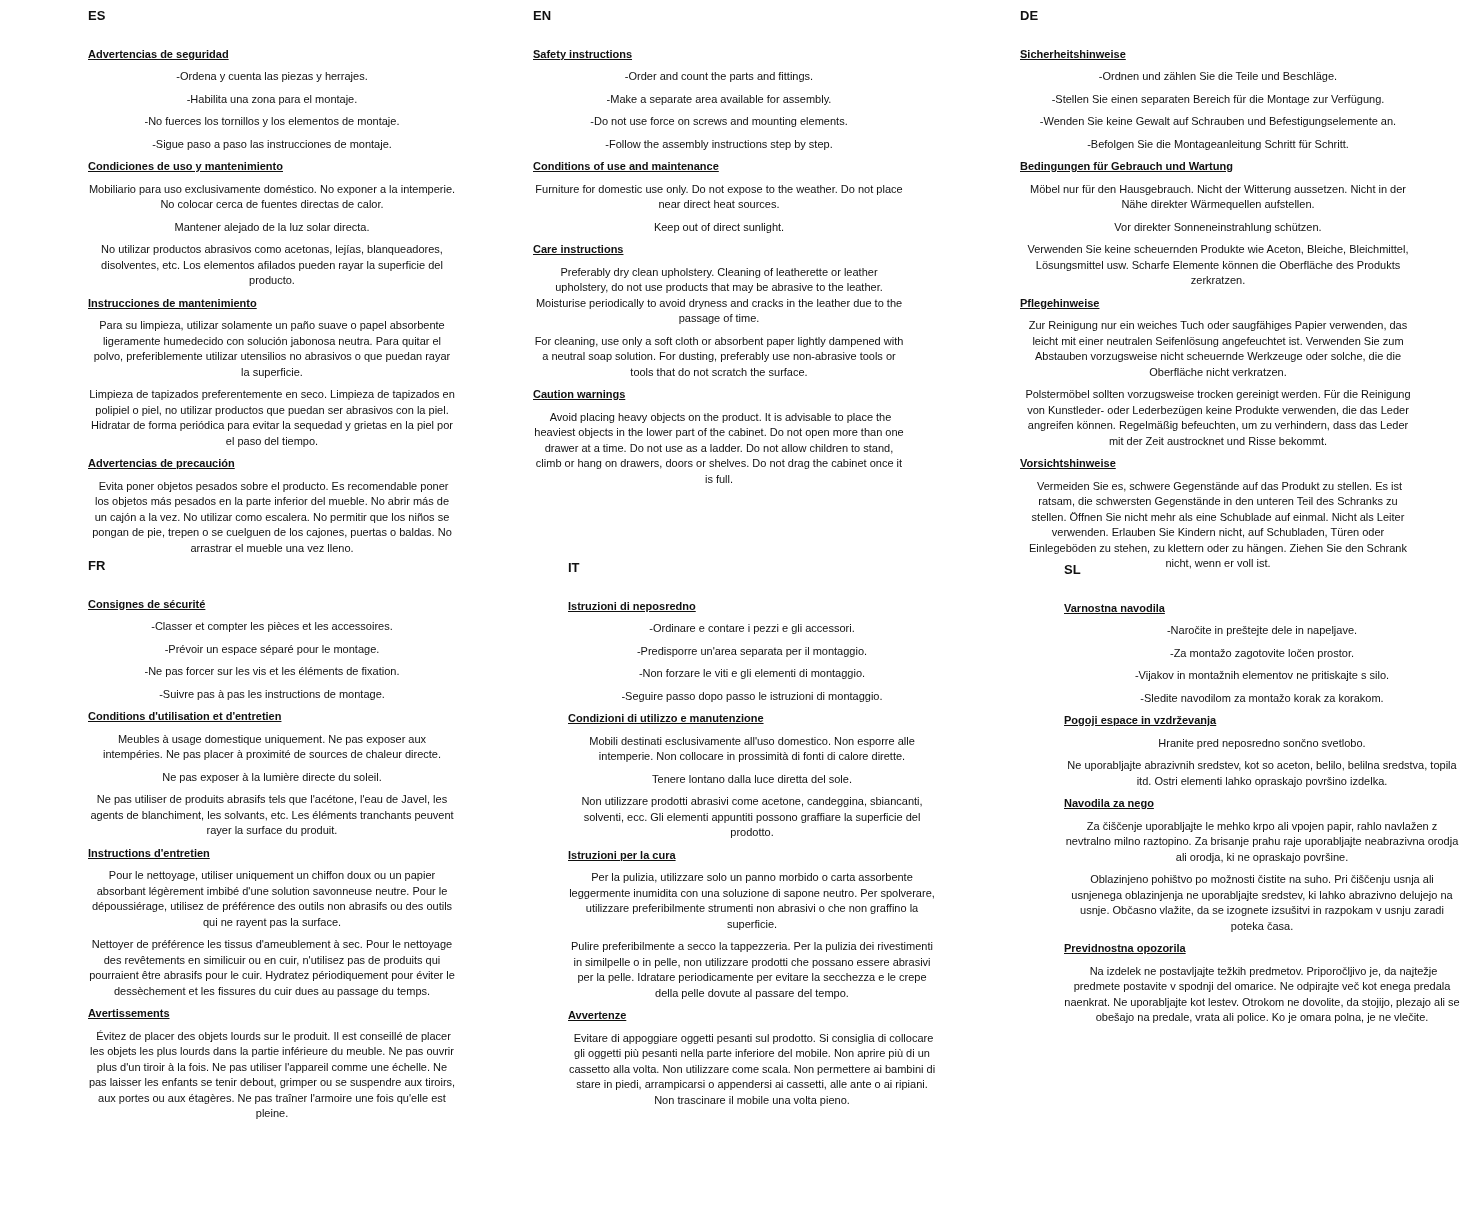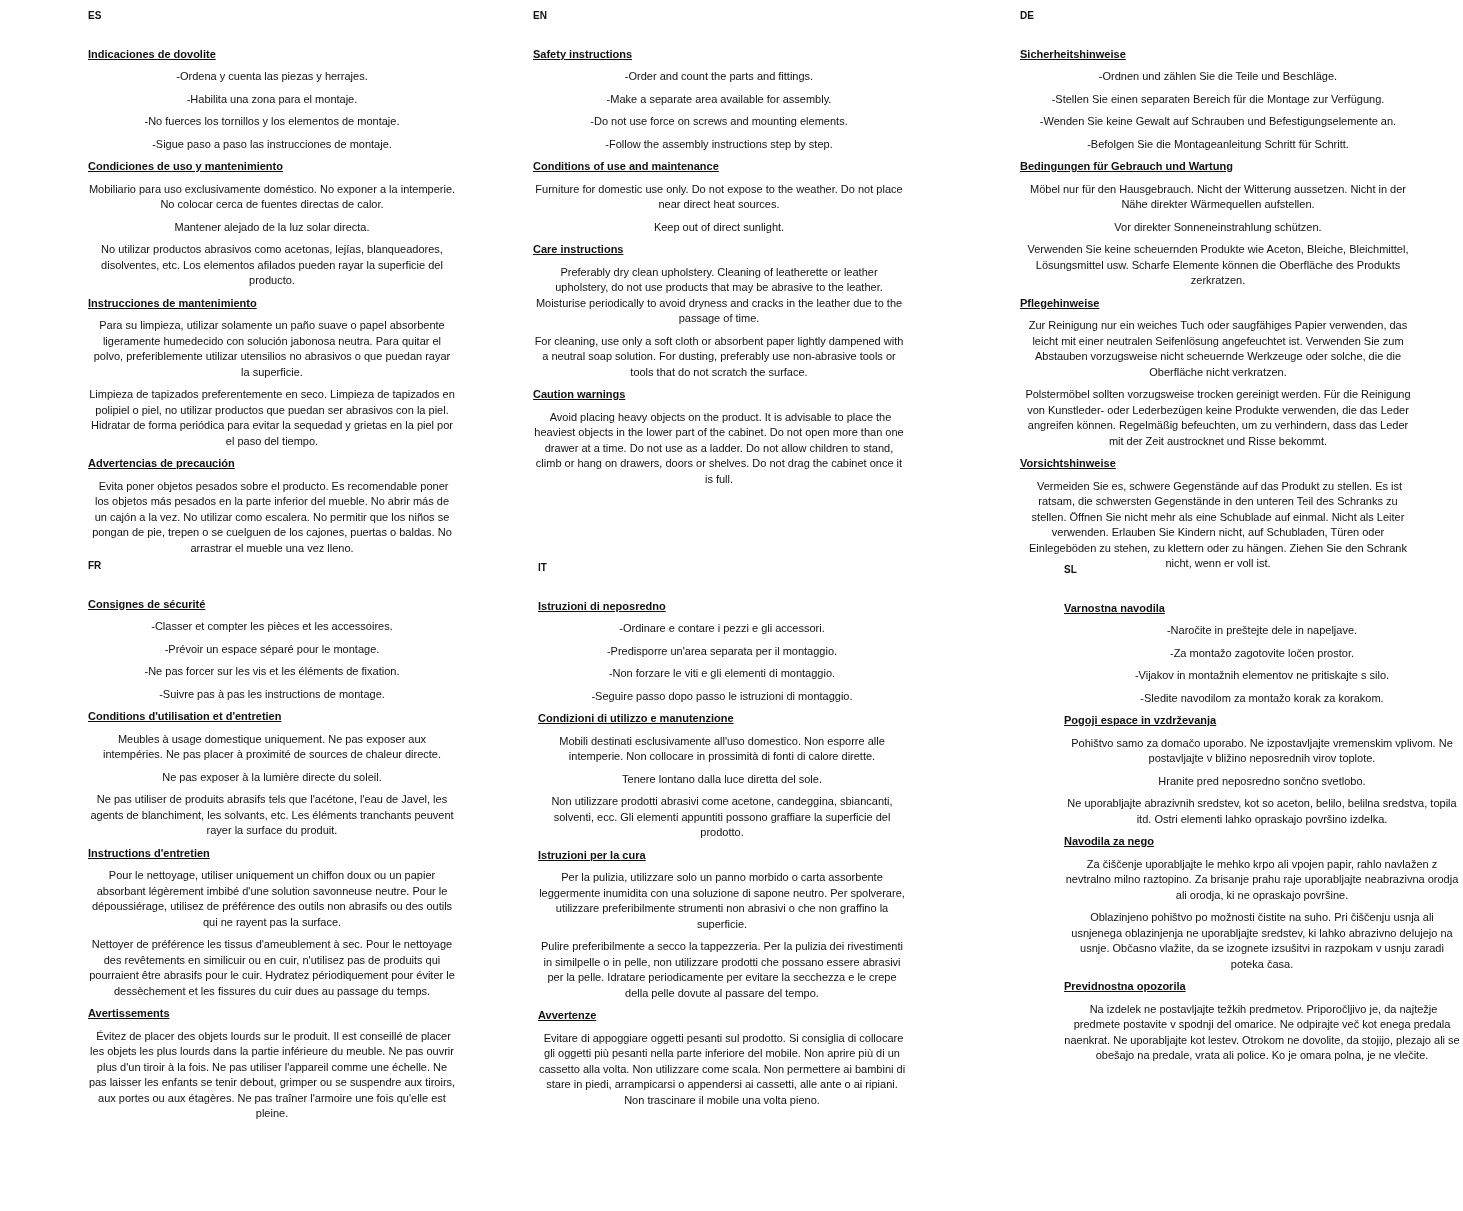--- a/index.html
+++ b/index.html
@@ -12,49 +12,49 @@
     color: #111111;
     overflow: hidden;
   }
   .lang-col {
     position: absolute;
     font-size: 11px;
     line-height: 15.5px;
   }
   .lang-code {
     font-weight: bold;
-    font-size: 10px;
+    font-size: 13px;
     margin-bottom: 23px;
   }
   .block-heading {
     font-weight: bold;
     text-decoration: underline;
     font-size: 11px;
     margin: 4px 0 7px 0;
   }
   .para {
     margin: 0 0 7px 0;
     white-space: pre-wrap;
     text-align: center;
   }
   
   #sec-es { left: 88px;   top: 8px;   width: 368px; }
   #sec-en { left: 533px;  top: 8px;   width: 372px; }
   #sec-de { left: 1020px; top: 8px;   width: 396px; }
   #sec-fr { left: 88px;   top: 558px; width: 368px; }
-  #sec-it { left: 538px;  top: 560px; width: 368px; }
+  #sec-it { left: 568px;  top: 560px; width: 368px; }
   #sec-sl { left: 1064px; top: 562px; width: 396px; }
 </style>
 </head>
 <body>
 
 <main>
   <section id="sec-es" class="lang-col">
       <div class="lang-code">ES</div>
-      <div class="block-heading">Indicaciones de dovolite</div>
+      <div class="block-heading">Advertencias de seguridad</div>
       <p class="para">-Ordena y cuenta las piezas y herrajes.</p>
       <p class="para">-Habilita una zona para el montaje.</p>
       <p class="para">-No fuerces los tornillos y los elementos de montaje.</p>
       <p class="para">-Sigue paso a paso las instrucciones de montaje.</p>
       <div class="block-heading">Condiciones de uso y mantenimiento</div>
       <p class="para">Mobiliario para uso exclusivamente doméstico. No exponer a la intemperie. No colocar cerca de fuentes directas de calor.</p>
       <p class="para">Mantener alejado de la luz solar directa.</p>
       <p class="para">No utilizar productos abrasivos como acetonas, lejías, blanqueadores, disolventes, etc. Los elementos afilados pueden rayar la superficie del producto.</p>
       <div class="block-heading">Instrucciones de mantenimiento</div>
       <p class="para">Para su limpieza, utilizar solamente un paño suave o papel absorbente ligeramente humedecido con solución jabonosa neutra. Para quitar el polvo, preferiblemente utilizar utensilios no abrasivos o que puedan rayar la superficie.</p>
@@ -130,21 +130,20 @@
       <p class="para"> Evitare di appoggiare oggetti pesanti sul prodotto. Si consiglia di collocare gli oggetti più pesanti nella parte inferiore del mobile. Non aprire più di un cassetto alla volta. Non utilizzare come scala. Non permettere ai bambini di stare in piedi, arrampicarsi o appendersi ai cassetti, alle ante o ai ripiani. Non trascinare il mobile una volta pieno.</p>
     </section>
   <section id="sec-sl" class="lang-col">
       <div class="lang-code">SL</div>
       <div class="block-heading">Varnostna navodila</div>
       <p class="para">-Naročite in preštejte dele in napeljave.</p>
       <p class="para">-Za montažo zagotovite ločen prostor.</p>
       <p class="para">-Vijakov in montažnih elementov ne pritiskajte s silo.</p>
       <p class="para">-Sledite navodilom za montažo korak za korakom.</p>
       <div class="block-heading">Pogoji espace in vzdrževanja</div>
-      <p class="para">Pohištvo samo za domačo uporabo. Ne izpostavljajte vremenskim vplivom. Ne postavljajte v bližino neposrednih virov toplote.</p>
       <p class="para">Hranite pred neposredno sončno svetlobo.</p>
       <p class="para">Ne uporabljajte abrazivnih sredstev, kot so aceton, belilo, belilna sredstva, topila itd. Ostri elementi lahko opraskajo površino izdelka.</p>
       <div class="block-heading">Navodila za nego</div>
       <p class="para">Za čiščenje uporabljajte le mehko krpo ali vpojen papir, rahlo navlažen z nevtralno milno raztopino. Za brisanje prahu raje uporabljajte neabrazivna orodja ali orodja, ki ne opraskajo površine.</p>
       <p class="para">Oblazinjeno pohištvo po možnosti čistite na suho. Pri čiščenju usnja ali usnjenega oblazinjenja ne uporabljajte sredstev, ki lahko abrazivno delujejo na usnje. Občasno vlažite, da se izognete izsušitvi in razpokam v usnju zaradi poteka časa.</p>
       <div class="block-heading">Previdnostna opozorila</div>
       <p class="para"> Na izdelek ne postavljajte težkih predmetov. Priporočljivo je, da najtežje predmete postavite v spodnji del omarice. Ne odpirajte več kot enega predala naenkrat. Ne uporabljajte kot lestev. Otrokom ne dovolite, da stojijo, plezajo ali se obešajo na predale, vrata ali police. Ko je omara polna, je ne vlečite.</p>
     </section>
 </main>
 

